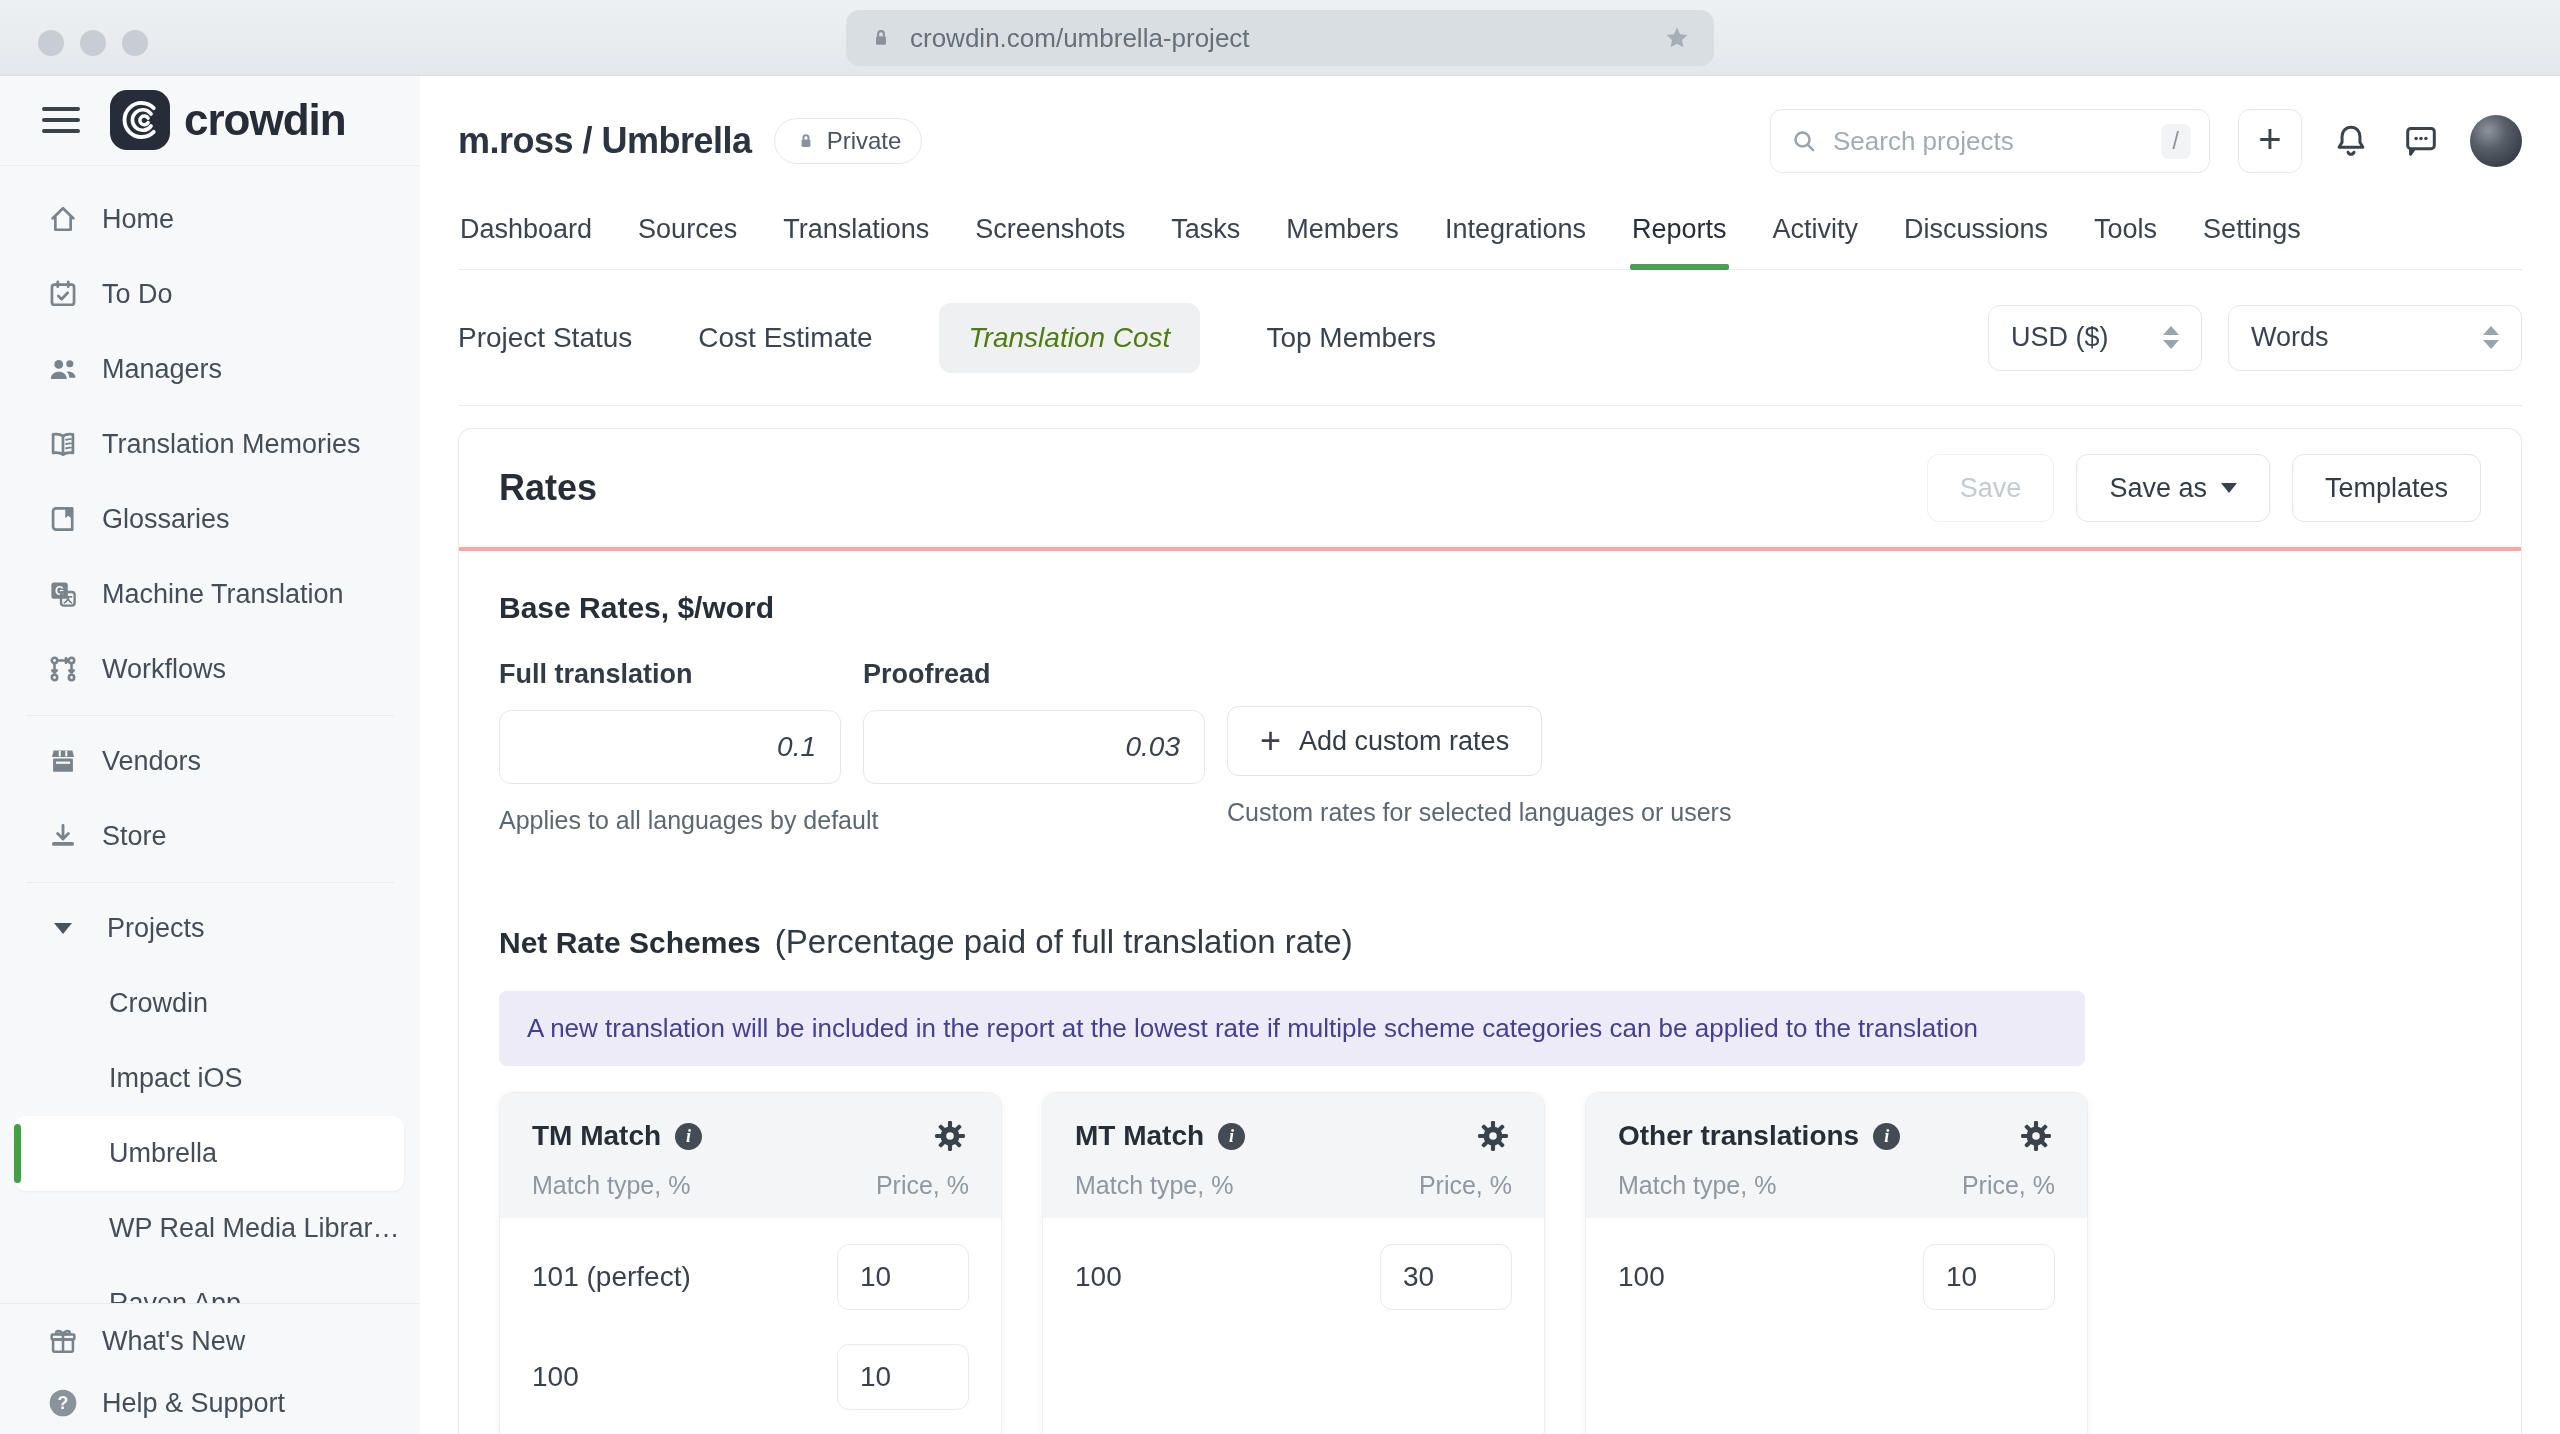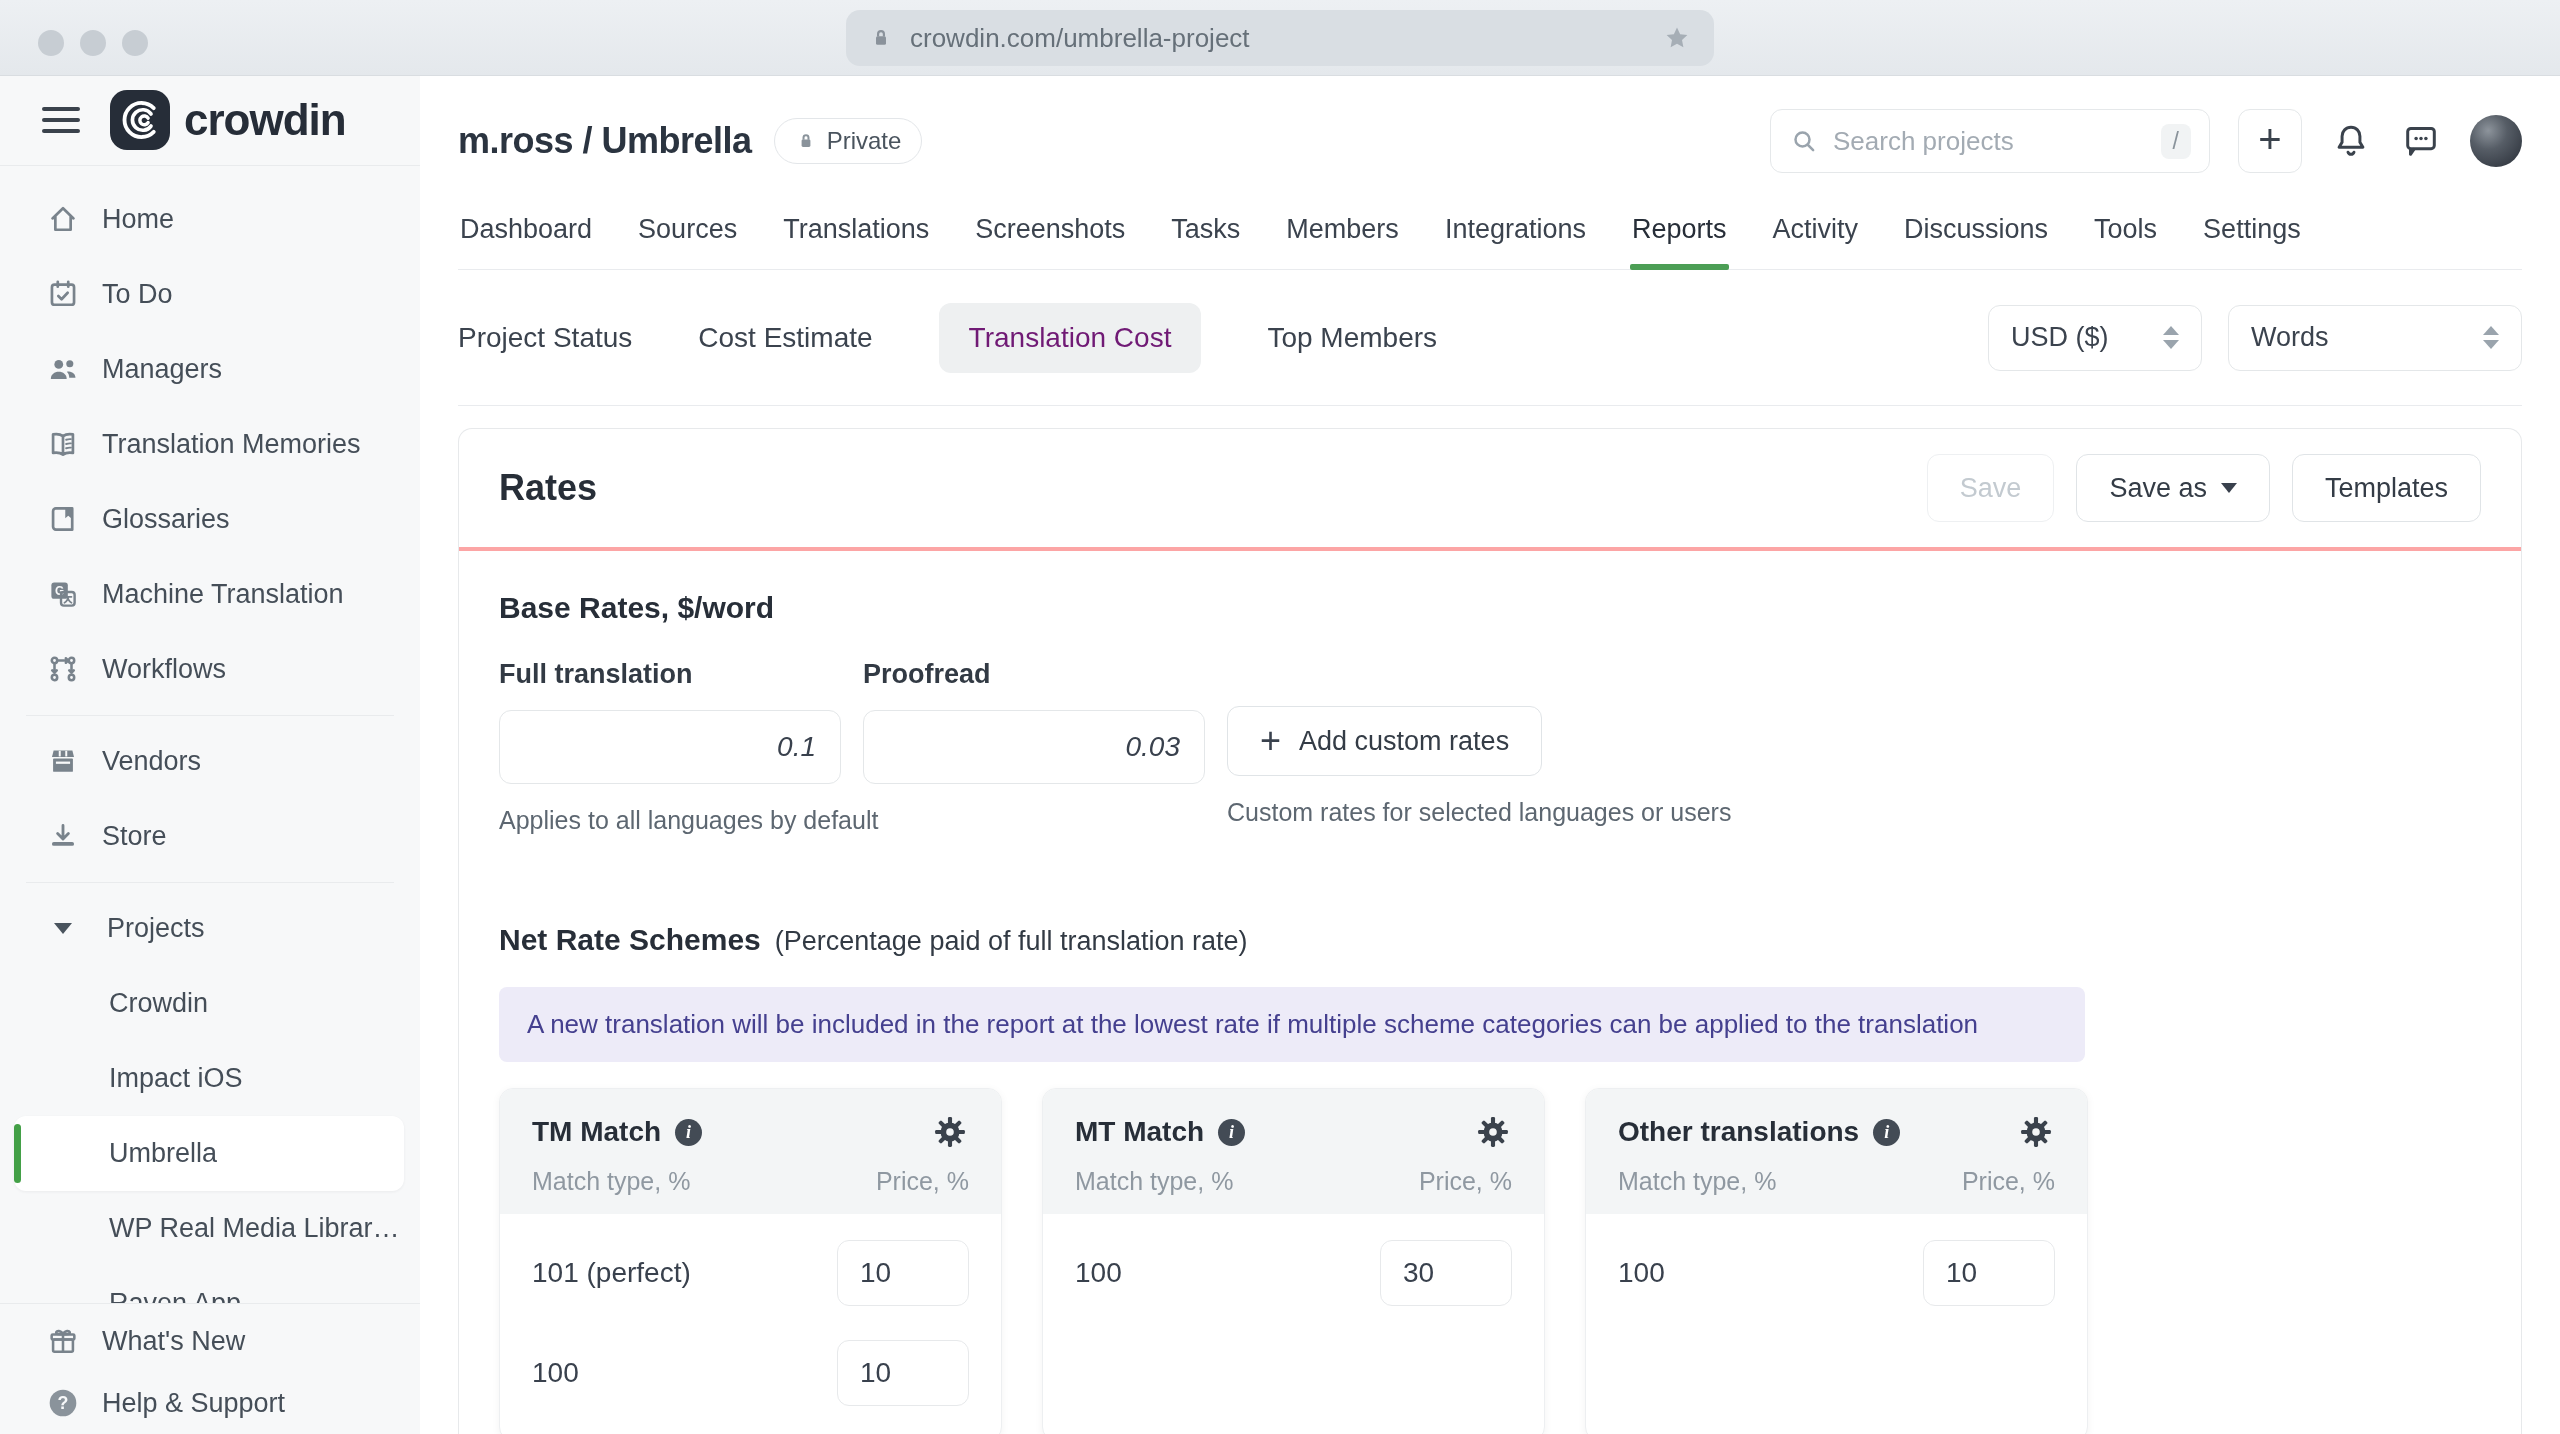--- a/index.html
+++ b/index.html
@@ -84,21 +84,21 @@
   }
 
   .tabs { margin-top:26px; display:flex; gap:42px; border-bottom:1px solid #e9ebee; padding-bottom:0; }
   .tab { font-size:27px; color:#3b434e; padding:14px 2px 24px; cursor:pointer; position:relative; white-space:nowrap; }
   .tab.active { font-weight:400; color:#272e38; }
   .tab.active::after { content:""; position:absolute; left:0; right:0; bottom:-1px; height:6px; background:#4c9e55; border-radius:2px; }
 
   .subnav { height:136px; display:flex; align-items:center; border-bottom:1px solid #e9ebee; }
   .subtabs { display:flex; align-items:center; gap:66px; }
   .subtab { font-size:28px; color:#3b434e; cursor:pointer; white-space:nowrap; }
-  .subtab.active { background:#eef0f1; color:#701a75; border-radius:12px; padding:19px 30px; }
+  .subtab.active { background:#eef0f1; color:#4d7c0f; border-radius:12px; padding:19px 30px;font-style:italic; }
   .subnav-right { margin-left:auto; display:flex; gap:26px; }
   .select {
     height:66px; border:1px solid #e4e7e9; border-radius:12px; background:#fff;
     display:flex; align-items:center; justify-content:space-between; padding:0 22px; cursor:pointer;
   }
   .select .val { font-size:27px; color:#3b434e; }
   .sel-currency { width:214px; }
   .sel-unit { width:294px; }
   .sorter { display:flex; flex-direction:column; gap:5px; margin-left:18px; }
   .sorter i { display:block; width:0; height:0; border-left:8px solid transparent; border-right:8px solid transparent; }
@@ -124,21 +124,21 @@
   .field-lbl { font-size:27px; font-weight:700; color:#323a44; margin-bottom:20px; }
   .rate-input {
     width:100%; height:74px; border:1px solid #e4e7e9; border-radius:12px;
     font-size:28px; color:#39414d; text-align:right; padding:0 24px; outline:none; font-family:inherit; background:#fff;font-style:italic;
   }
   .add-custom { margin-top:47px; height:70px; }
   .plus-g { font-size:36px; color:#39414d; font-weight:400; margin-right:4px; }
   .helper { font-size:25px; color:#5d6771; margin-top:22px; white-space:nowrap; }
 
   .net-hd { margin-top:88px; display:flex; align-items:baseline; gap:14px; }
-  .net-sub { font-size:27px; color:#323a44; font-weight:400; }
+  .net-sub { font-size:33px; color:#323a44; font-weight:400; }
   .notice {
     margin-top:30px; width:1586px; background:#edebf8; border-radius:8px;
     padding:22px 28px; font-size:26px; color:#45408f;
   }
   .cards { margin-top:26px; display:flex; gap:40px; }
   .card {
     width:503px; height:353px; background:#fff; border:1px solid #edeff1; border-radius:14px;
     box-shadow:0 2px 8px rgba(25,35,45,.05); overflow:hidden;
   }
   .card-hd { background:#f3f5f6; padding:24px 32px 18px; }

